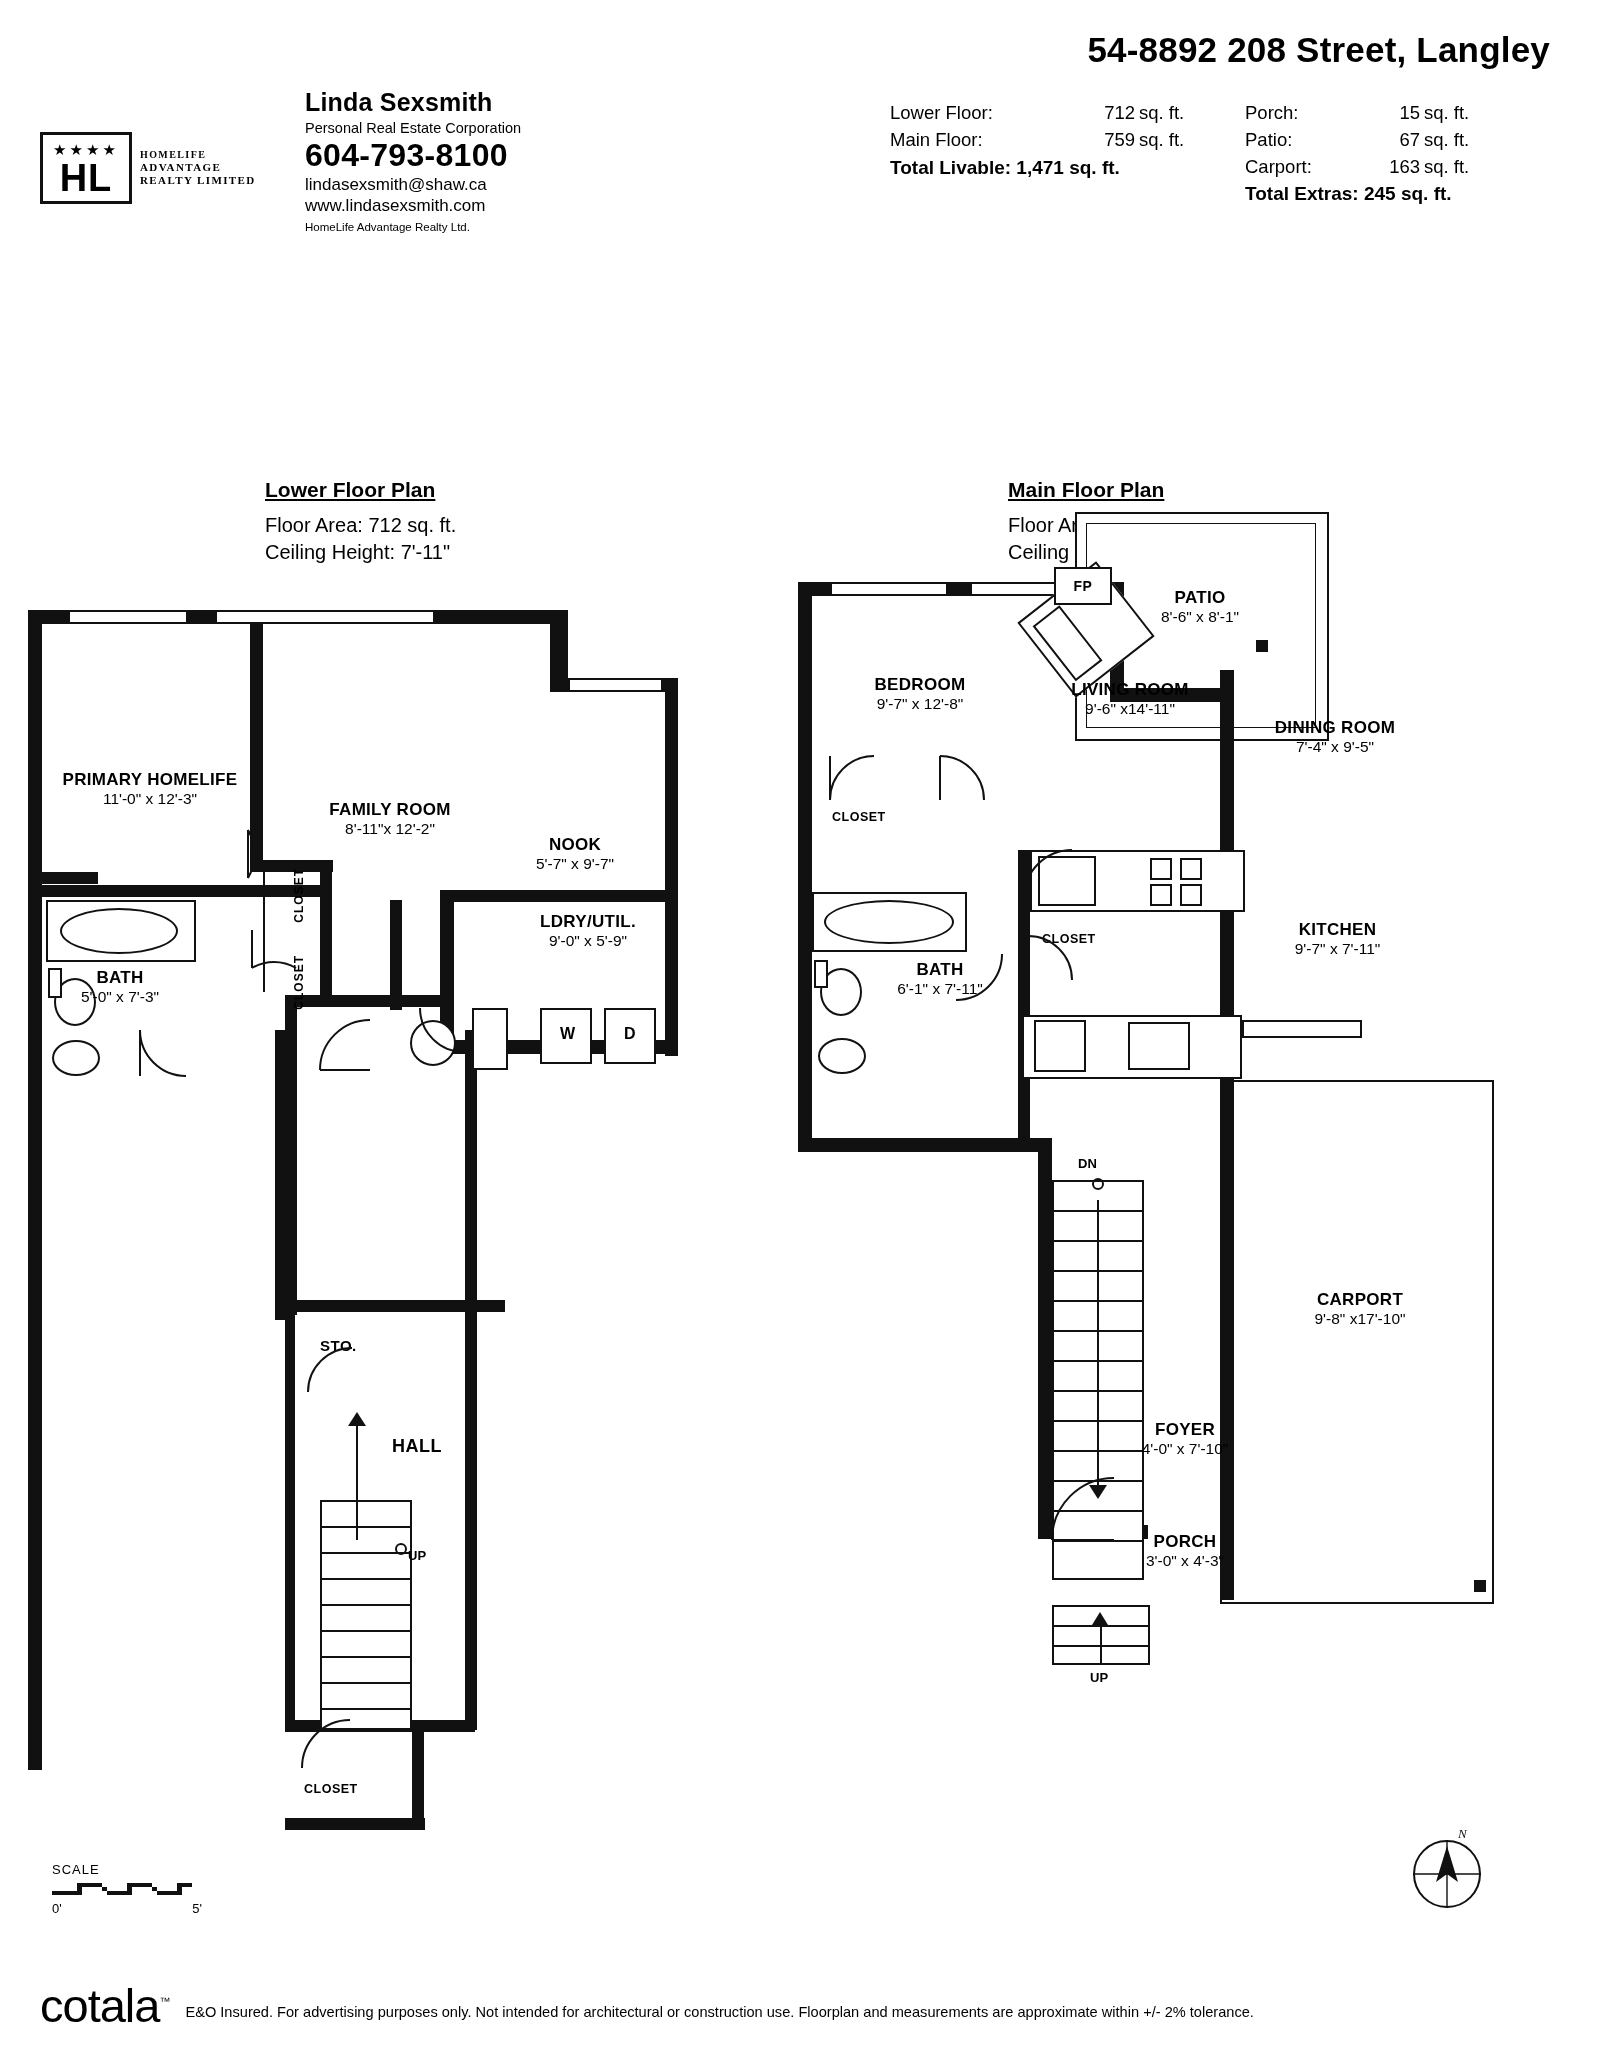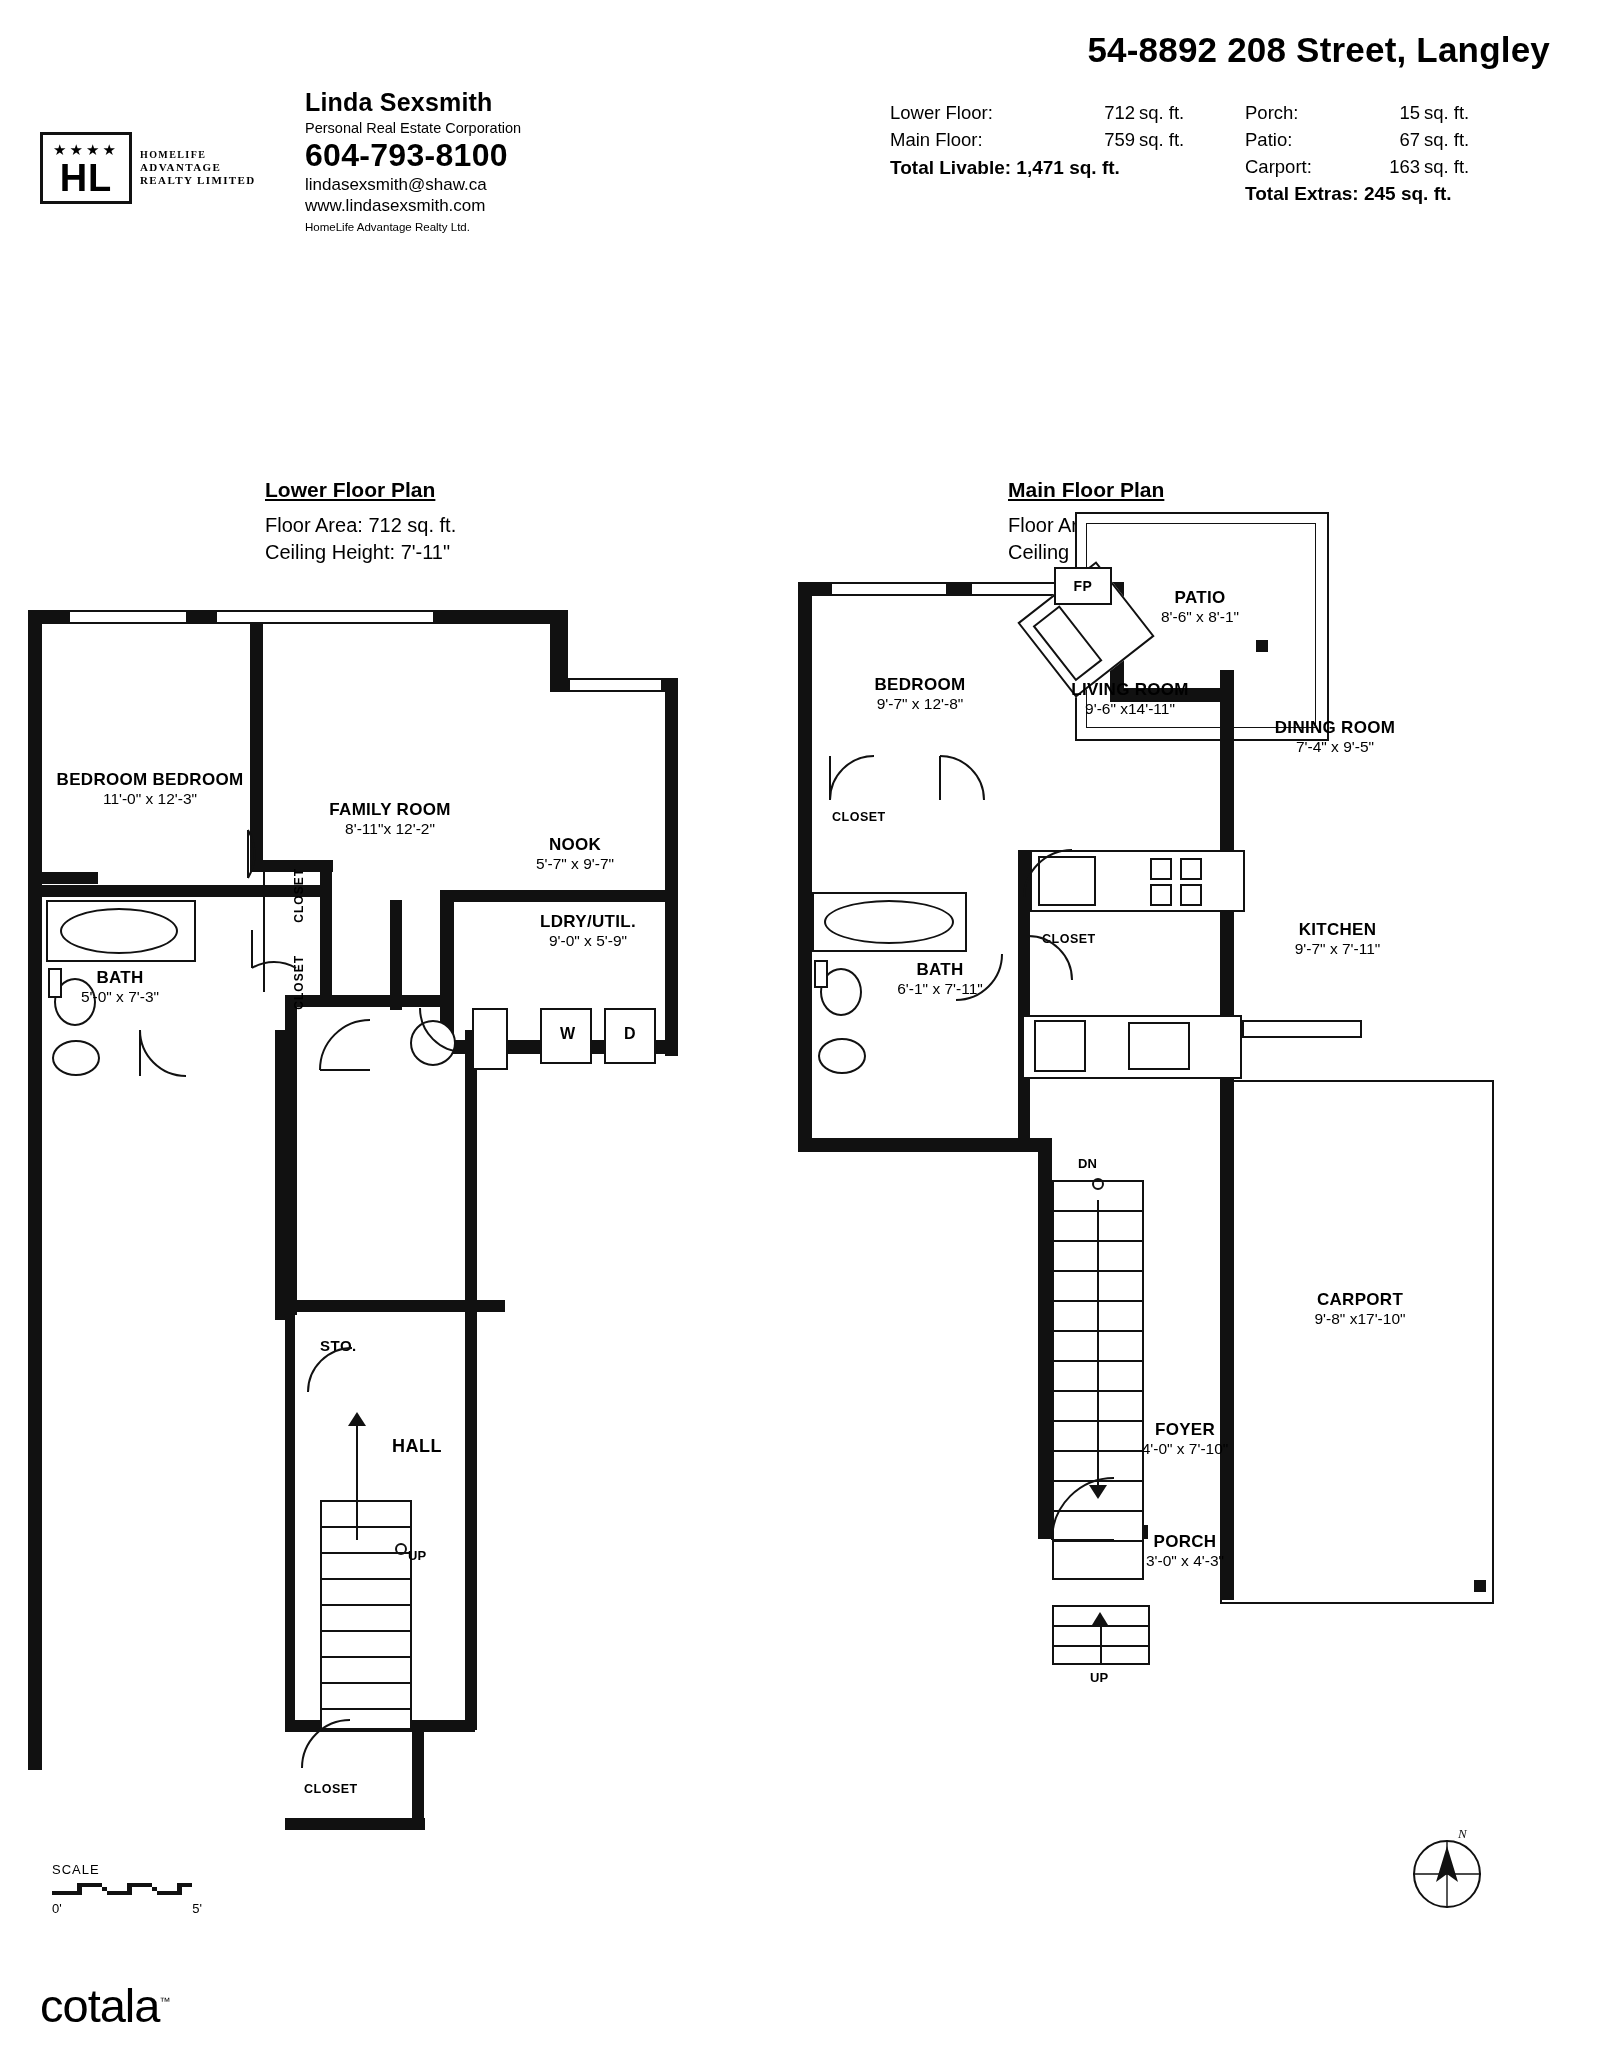--- a/index.html
+++ b/index.html
@@ -206,21 +206,21 @@
     <div class="abs stair-line" style="left:0;top:156px;width:92px;"></div>
     <div class="abs stair-line" style="left:0;top:182px;width:92px;"></div>
     <div class="abs stair-line" style="left:0;top:208px;width:92px;"></div>
   </div>
   <div class="abs" style="left:336px;top:820px;width:2px;height:120px;background:#111;"></div>
   <div class="abs" style="left:328px;top:812px;width:0;height:0;border-left:9px solid transparent;border-right:9px solid transparent;border-bottom:14px solid #111;"></div>
   <div class="abs" style="left:388px;top:948px;font-size:13px;font-weight:bold;">UP</div>
   <div class="abs" style="left:375px;top:943px;width:8px;height:8px;border:2px solid #111;border-radius:50%;"></div>
 
   <div class="abs rlabel" style="left:20px;top:170px;width:220px;">
-    <div class="rname">BEDROOM BEDROOM</div>
+    <div class="rname">PRIMARY HOMELIFE</div>
     <div class="rdim">11'-0" x 12'-3"</div>
   </div>
   <div class="abs rlabel" style="left:270px;top:200px;width:200px;">
     <div class="rname">FAMILY ROOM</div>
     <div class="rdim">8'-11"x 12'-2"</div>
   </div>
   <div class="abs rlabel" style="left:460px;top:235px;width:190px;">
     <div class="rname">NOOK</div>
     <div class="rdim">5'-7"  x  9'-7"</div>
   </div>
@@ -400,13 +400,14 @@
     <path d="M47 18 L47 86 M13 52 L81 52" stroke-width="1.4"></path>
     <polygon points="47,24 58,60 47,52 36,60" fill="#111" stroke="none"></polygon>
     <text x="58" y="16" font-size="13" fill="#111" stroke="none" font-family="Liberation Serif, serif" font-style="italic">N</text>
   </svg>
 </div>
 
 <div class="abs" id="footer">
   <div id="cotala">
     <span>cotala</span><span id="cotala-tm">™</span>
   </div>
+  <div id="disclaimer">E&amp;O Insured. For advertising purposes only. Not intended for architectural or construction use. Floorplan and measurements are approximate within +/- 2% tolerance.</div>
 </div>
 
 </body></html>

